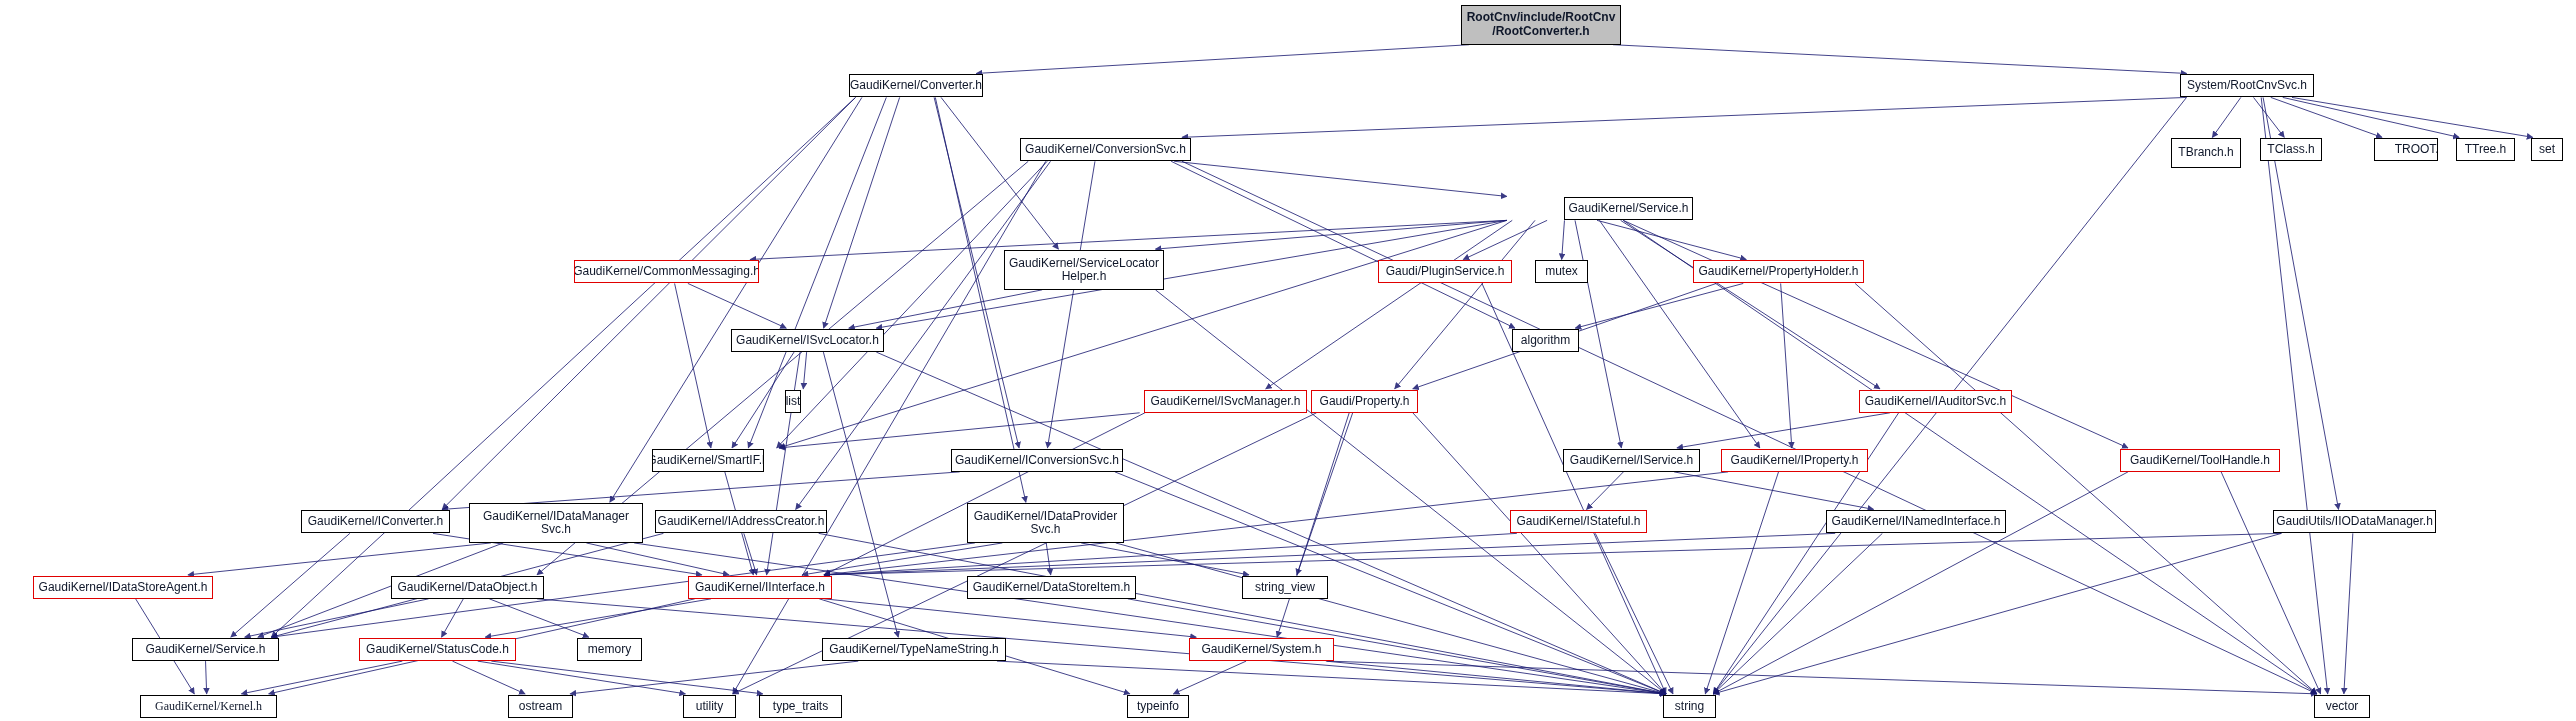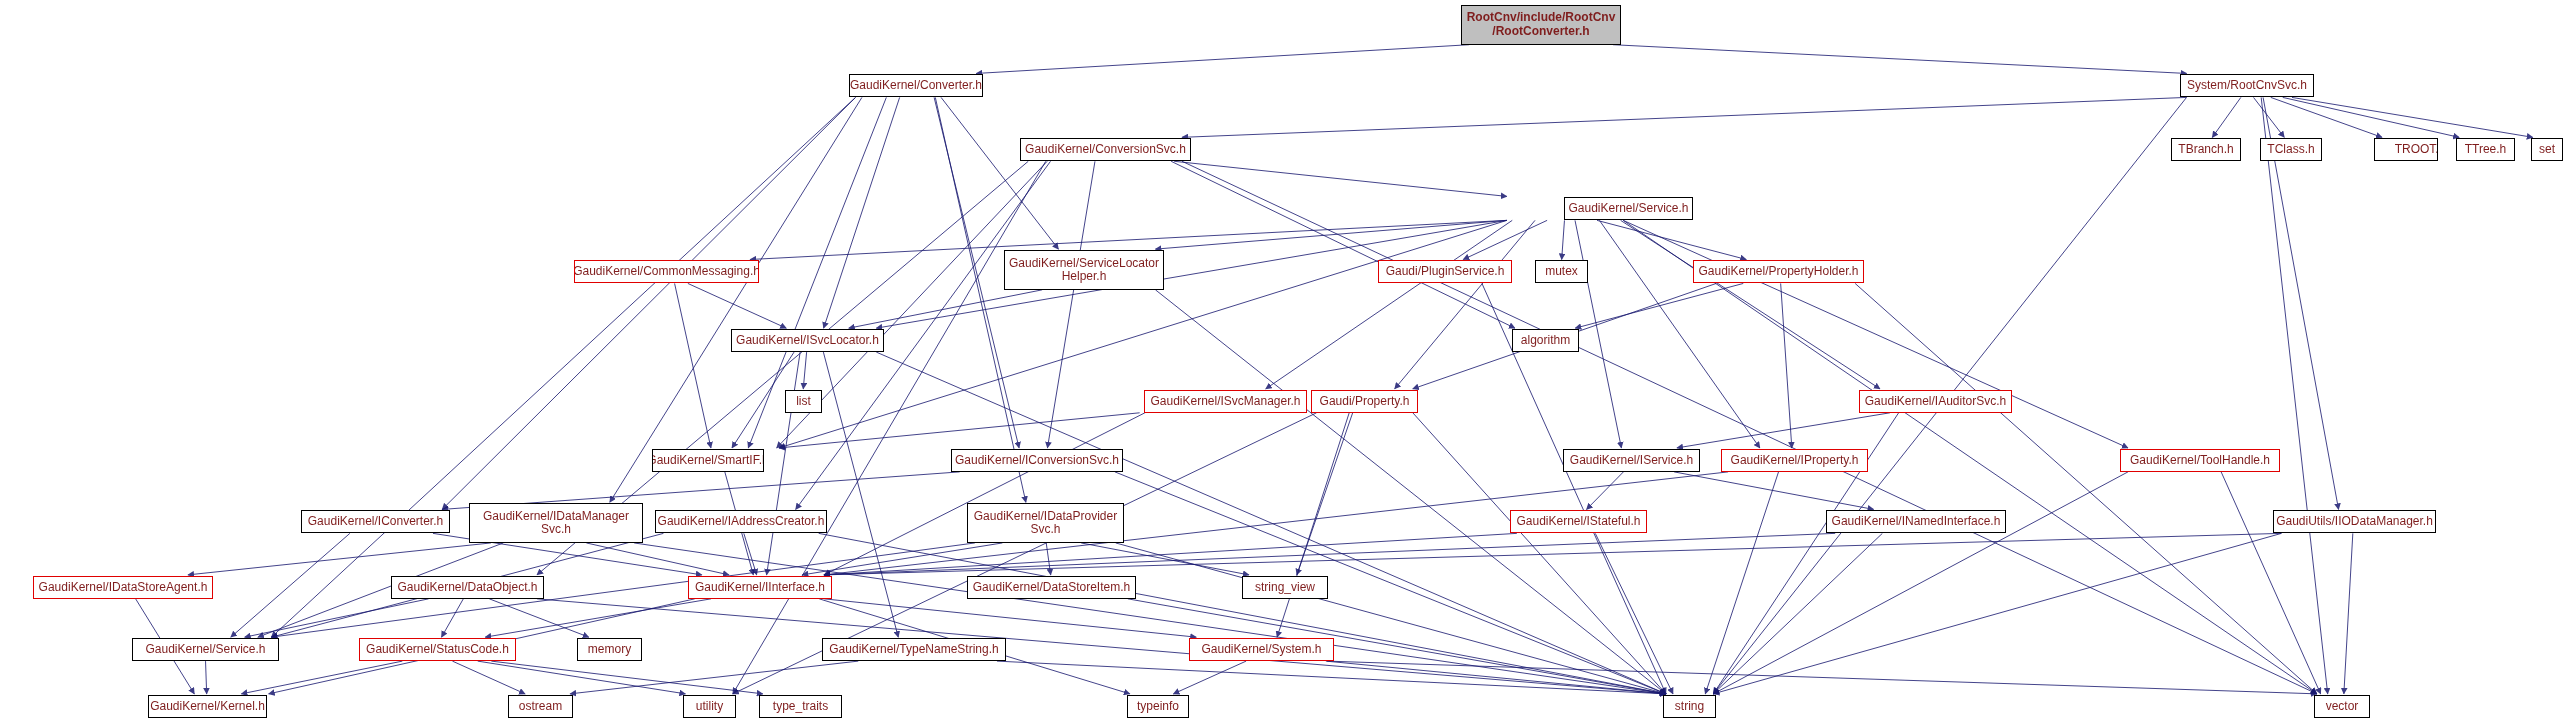--- a/index.html
+++ b/index.html
@@ -1,21 +1,21 @@
 <!DOCTYPE html>
 <html style="font-size:12.8px"><head>
 <meta charset="utf-8">
 <style>
   html,body{margin:0;padding:0;background:#ffffff;}
   #graph{position:relative;width:2576px;height:721px;background:#ffffff;overflow:hidden;
          font-family:"Liberation Sans",sans-serif;}
   #edges{position:absolute;left:0;top:0;width:2576px;height:721px;}
   #edges line{stroke:#191970;stroke-width:1.2;opacity:.85;}
   .node{position:absolute;box-sizing:border-box;display:flex;align-items:center;justify-content:center;
-        text-align:center;background:#ffffff;border:0.8px solid #000000;color:#7f1d1d;
+        text-align:center;background:#ffffff;border:0.8px solid #000000;color:#0f172a;
         font-size:12px;line-height:1.12;white-space:pre-line;overflow:hidden;cursor:default;}
   .node.root{background:#bfbfbf;font-weight:bold;}
   .node.truncated{border-color:#e00000;}
 </style>
 </head>
 <body>
 
 <div id="graph">
   <svg id="edges" viewBox="0 0 3226 903" width="2576" height="721">
     <defs>
@@ -136,35 +136,35 @@
       <line x1="1660.4" y1="828" x2="2086.3" y2="869" marker-end="url(#arrow)"></line>
       <line x1="1560.5" y1="828" x2="1469.5" y2="869" marker-end="url(#arrow)"></line>
       <line x1="1661.9" y1="828" x2="2901.5" y2="869" marker-end="url(#arrow)"></line>
     </svg>
   <div id="nodes">
       <div class="node root" style="left: 1461px; top: 4.8px; width: 160px; height: 40px;">RootCnv/include/RootCnv
 /RootConverter.h</div>
       <div class="node normal" style="left: 849px; top: 74px; width: 134px; height: 23px;">GaudiKernel/Converter.h</div>
       <div class="node normal" style="left: 2180px; top: 74px; width: 134px; height: 23px;">System/RootCnvSvc.h</div>
       <div class="node normal" style="left: 1020px; top: 138px; width: 171px; height: 23px;">GaudiKernel/ConversionSvc.h</div>
-      <div class="node leaf" style="left: 2171px; top: 138px; width: 70px; height: 23px;">TBranch.h</div>
+      <div class="node leaf" style="left: 2171px; top: 138px; width: 70px; height: 30px;">TBranch.h</div>
       <div class="node leaf" style="left: 2260px; top: 138px; width: 62px; height: 23px;">TClass.h</div>
       <div class="node leaf" style="left: 2374px; top: 138px; width: 64px; height: 23px; padding-left: 28px;">TROOT.h</div>
       <div class="node leaf" style="left: 2456px; top: 138px; width: 59px; height: 23px;">TTree.h</div>
       <div class="node leaf" style="left: 2531px; top: 138px; width: 32px; height: 23px;">set</div>
       <div class="node normal" style="left: 1564px; top: 197px; width: 129px; height: 23px;">GaudiKernel/Service.h</div>
       <div class="node truncated" style="left: 574px; top: 260px; width: 185px; height: 23px;">GaudiKernel/CommonMessaging.h</div>
       <div class="node normal" style="left: 1004px; top: 250px; width: 160px; height: 40px;">GaudiKernel/ServiceLocator
 Helper.h</div>
       <div class="node truncated" style="left: 1378px; top: 260px; width: 134px; height: 23px;">Gaudi/PluginService.h</div>
       <div class="node leaf" style="left: 1535px; top: 260px; width: 53px; height: 23px;">mutex</div>
       <div class="node truncated" style="left: 1693px; top: 260px; width: 171px; height: 23px;">GaudiKernel/PropertyHolder.h</div>
       <div class="node normal" style="left: 731px; top: 329px; width: 153px; height: 23px;">GaudiKernel/ISvcLocator.h</div>
       <div class="node leaf" style="left: 1512px; top: 329px; width: 67px; height: 23px;">algorithm</div>
-      <div class="node leaf" style="left: 785px; top: 390px; width: 37px; height: 23px;">list</div>
+      <div class="node leaf" style="left: 785px; top: 390px; width: 16px; height: 23px;">list</div>
       <div class="node truncated" style="left: 1131px; top: 390px; width: 163px; height: 23px; margin-left: 13px;">GaudiKernel/ISvcManager.h</div>
       <div class="node truncated" style="left: 1311px; top: 390px; width: 107px; height: 23px;">Gaudi/Property.h</div>
       <div class="node truncated" style="left: 1859px; top: 390px; width: 153px; height: 23px;">GaudiKernel/IAuditorSvc.h</div>
       <div class="node normal" style="left: 652px; top: 449px; width: 112px; height: 23px;">GaudiKernel/SmartIF.h</div>
       <div class="node normal" style="left: 951px; top: 449px; width: 172px; height: 23px;">GaudiKernel/IConversionSvc.h</div>
       <div class="node normal" style="left: 1563px; top: 449px; width: 137px; height: 23px;">GaudiKernel/IService.h</div>
       <div class="node truncated" style="left: 1721px; top: 449px; width: 147px; height: 23px;">GaudiKernel/IProperty.h</div>
       <div class="node truncated" style="left: 2120px; top: 449px; width: 160px; height: 23px;">GaudiKernel/ToolHandle.h</div>
       <div class="node normal" style="left: 301px; top: 510px; width: 149px; height: 23px;">GaudiKernel/IConverter.h</div>
       <div class="node normal" style="left: 469px; top: 503px; width: 174px; height: 40px;">GaudiKernel/IDataManager
@@ -178,21 +178,21 @@
       <div class="node truncated" style="left: 33px; top: 576px; width: 180px; height: 23px;">GaudiKernel/IDataStoreAgent.h</div>
       <div class="node normal" style="left: 391px; top: 576px; width: 153px; height: 23px;">GaudiKernel/DataObject.h</div>
       <div class="node truncated" style="left: 688px; top: 576px; width: 144px; height: 23px;">GaudiKernel/IInterface.h</div>
       <div class="node normal" style="left: 967px; top: 576px; width: 169px; height: 23px;">GaudiKernel/DataStoreItem.h</div>
       <div class="node leaf" style="left: 1242px; top: 576px; width: 86px; height: 23px;">string_view</div>
       <div class="node normal" style="left: 132px; top: 638px; width: 147px; height: 23px;">GaudiKernel/Service.h</div>
       <div class="node truncated" style="left: 359px; top: 638px; width: 157px; height: 23px;">GaudiKernel/StatusCode.h</div>
       <div class="node leaf" style="left: 577px; top: 638px; width: 65px; height: 23px;">memory</div>
       <div class="node normal" style="left: 822px; top: 638px; width: 184px; height: 23px;">GaudiKernel/TypeNameString.h</div>
       <div class="node truncated" style="left: 1189px; top: 638px; width: 145px; height: 23px;">GaudiKernel/System.h</div>
-      <div class="node normal" style="left: 148px; top: 695px; width: 119px; height: 23px;">GaudiKernel/Kernel.h</div>
+      <div class="node normal" style="left: 140px; top: 695px; width: 137px; height: 23px; font-family: Liberation Serif, serif;">GaudiKernel/Kernel.h</div>
       <div class="node leaf" style="left: 508px; top: 695px; width: 65px; height: 23px;">ostream</div>
       <div class="node leaf" style="left: 683px; top: 695px; width: 53px; height: 23px; text-align: right;">utility</div>
       <div class="node leaf" style="left: 759px; top: 695px; width: 83px; height: 23px;">type_traits</div>
       <div class="node leaf" style="left: 1127px; top: 695px; width: 62px; height: 23px;">typeinfo</div>
       <div class="node leaf" style="left: 1663px; top: 695px; width: 53px; height: 23px;">string</div>
       <div class="node leaf" style="left: 2314px; top: 695px; width: 56px; height: 23px;">vector</div>
     </div>
 </div>
 
 

